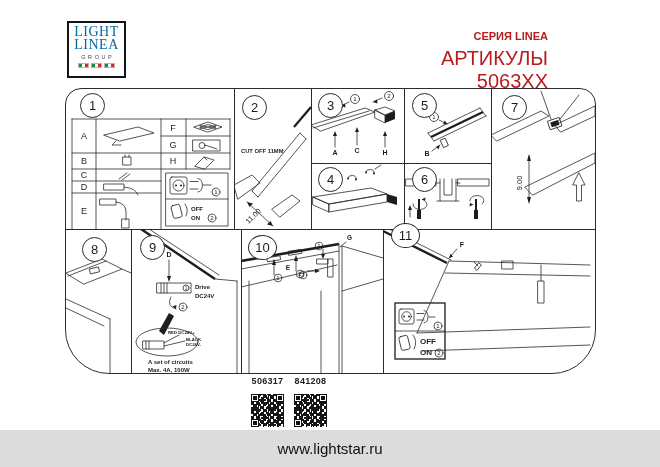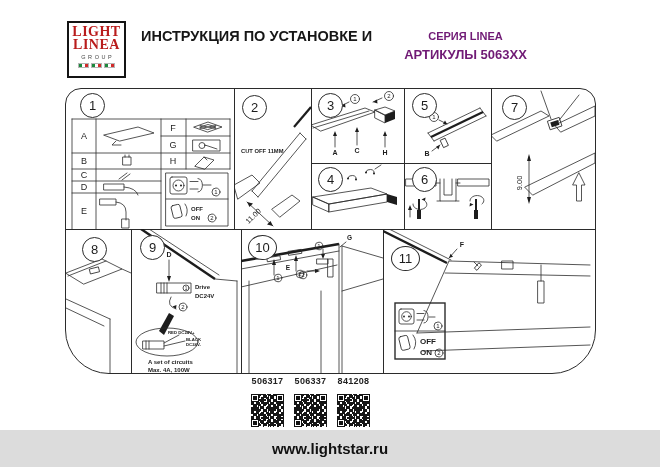--- a/index.html
+++ b/index.html
@@ -2,28 +2,28 @@
 <html><head>
 <meta charset="utf-8">
 <style>
   html,body{margin:0;padding:0}
   body{width:660px;height:467px;font-family:"Liberation Sans",sans-serif;background:#fff}
   #page{position:relative;width:660px;height:467px;background:#fff;overflow:hidden}
 
   
   #logo{position:absolute;left:67px;top:21px;width:59px;height:57px;border:2px solid #141414;box-sizing:border-box;
         display:flex;flex-direction:column;align-items:center;padding-top:3px;background:#fff}
-  .logo-main{font-family:"Liberation Serif",serif;font-weight:700;font-size:14px;line-height:.92;letter-spacing:.5px;color:#b91c1c;text-align:center}
+  .logo-main{font-family:"Liberation Serif",serif;font-weight:400;font-size:14px;line-height:.92;letter-spacing:.5px;color:#0369a1;text-align:center}
   .logo-group{font-size:5.5px;letter-spacing:2.6px;color:#474747;margin-top:2px;text-indent:2.6px}
   .flags{display:flex;gap:2px;margin-top:3px}
   .flag{width:11px;height:5px;background:linear-gradient(to right,#1c8a3c 33%,#fff 33% 66%,#d22b2b 66%);border:.5px solid #b5b5b5;box-sizing:border-box}
   #title{position:absolute;left:141px;top:27px;font-size:14.5px;font-weight:700;line-height:1.32;color:#161616}
-  #artblock{position:absolute;left:383px;top:30px;width:165px;text-align:center;color:#701a75}
+  #artblock{position:absolute;left:383px;top:30px;width:165px;text-align:right;color:#b91c1c}
   #series{font-size:11px;font-weight:700;margin-bottom:5px}
-  #articles{font-size:13px;font-weight:700}
+  #articles{font-size:20px;font-weight:400}
 
   
   #main{position:absolute;left:65px;top:88px;width:529px;height:284px;border:1.5px solid #2b2b2b;
         border-radius:16px 16px 44px 44px;overflow:hidden;background:#fff}
   .div{position:absolute;background:#2b2b2b}
   .panel{position:absolute}
   .numcircle{position:absolute;width:23px;height:23px;border:1.3px solid #2b2b2b;border-radius:50%;
              display:flex;align-items:center;justify-content:center;font-size:13px;color:#1d1d1d;background:#fff;z-index:3}
   .numcircle.wide{width:27px}
 
@@ -48,42 +48,41 @@
   .qrblock{width:37px;text-align:center}
   .qrlabel{font-size:9px;font-weight:600;color:#222;letter-spacing:.3px;margin-bottom:8px}
   .qr{position:relative;width:33px;height:33px;margin:0 auto;
       background:repeating-conic-gradient(#161616 0 25%, transparent 0 50%) 0 0/5px 5px,
                  repeating-conic-gradient(#161616 0 25%, #fff 0 50%) 2px 1px/7px 7px}
   .qr .f{position:absolute;width:8px;height:8px;border:1.7px solid #111;background:#fff;box-sizing:border-box}
   .qr .f::after{content:"";position:absolute;inset:1.2px;background:#111}
   .f.tl{left:0;top:0}.f.tr{right:0;top:0}.f.bl{left:0;bottom:0}
 
   #footer{position:absolute;left:0;top:430px;width:660px;height:37px;background:#dcdcdc;
-          display:flex;align-items:center;justify-content:center;font-size:15px;font-weight:700;color:#111}
+          display:flex;align-items:center;justify-content:center;font-size:15px;font-weight:400;color:#111}
 </style>
 </head>
 <body>
 
 <div id="page">
 
   <div id="logo">
     <div class="logo-main">
       <div>LIGHT</div>
       <div>LINEA</div>
     </div>
     <div class="logo-group">GROUP</div>
     <div class="flags">
       <span class="flag"></span>
       <span class="flag"></span>
       <span class="flag"></span>
     </div>
   </div>
 
   <div id="title">
-    <div>ИНСТРУКЦИЯ ПО УСТАНОВКЕ И</div>
   </div>
 
   <div id="artblock">
     <div id="series">СЕРИЯ LINEA</div>
     <div id="articles">АРТИКУЛЫ 5063XX</div>
   </div>
 
   <div id="main">
 
     <div class="div" style="left:168px;top:0;width:1px;height:140px"></div>
@@ -119,21 +118,21 @@
       </div>
     <div class="numcircle" style="left:16px;top:148px">
         <span>8</span>
       </div>
     <div class="numcircle" style="left:74px;top:146px">
         <span>9</span>
       </div>
     <div class="numcircle wide" style="left:182px;top:146px">
         <span>10</span>
       </div>
-    <div class="numcircle wide" style="left:325px;top:157px">
+    <div class="numcircle wide" style="left:325px;top:134px">
         <span>11</span>
       </div>
 
     <svg class="panel" style="left:0;top:0" width="168" height="140" viewBox="0 0 168 140">
       <defs>
         <pattern id="hx" width="5" height="5" patternUnits="userSpaceOnUse" patternTransform="rotate(45)">
           <line x1="0" y1="0" x2="0" y2="5" stroke="#4a4a4a" stroke-width="1"></line>
         </pattern>
       </defs>
       <path class="s" d="M6,30 H164 M6,64 H164 M6,80 H164 M6,92 H95 M6,104 H95 M95,47 H164 M6,30 V140 M30,30 V140 M95,30 V140 M120,30 V80 M164,30 V80"></path>
@@ -424,28 +423,20 @@
   <div class="qrwrap">
     <div class="qrblock">
       <div class="qrlabel">506317</div>
       <div class="qr">
           <span class="f tl"></span>
           <span class="f tr"></span>
           <span class="f bl"></span>
         </div>
     </div>
     <div class="qrblock">
-      <div class="qrlabel">506337</div>
-      <div class="qr">
-          <span class="f tl"></span>
-          <span class="f tr"></span>
-          <span class="f bl"></span>
-        </div>
-    </div>
-    <div class="qrblock">
       <div class="qrlabel">841208</div>
       <div class="qr">
           <span class="f tl"></span>
           <span class="f tr"></span>
           <span class="f bl"></span>
         </div>
     </div>
   </div>
 
   <div id="footer">

